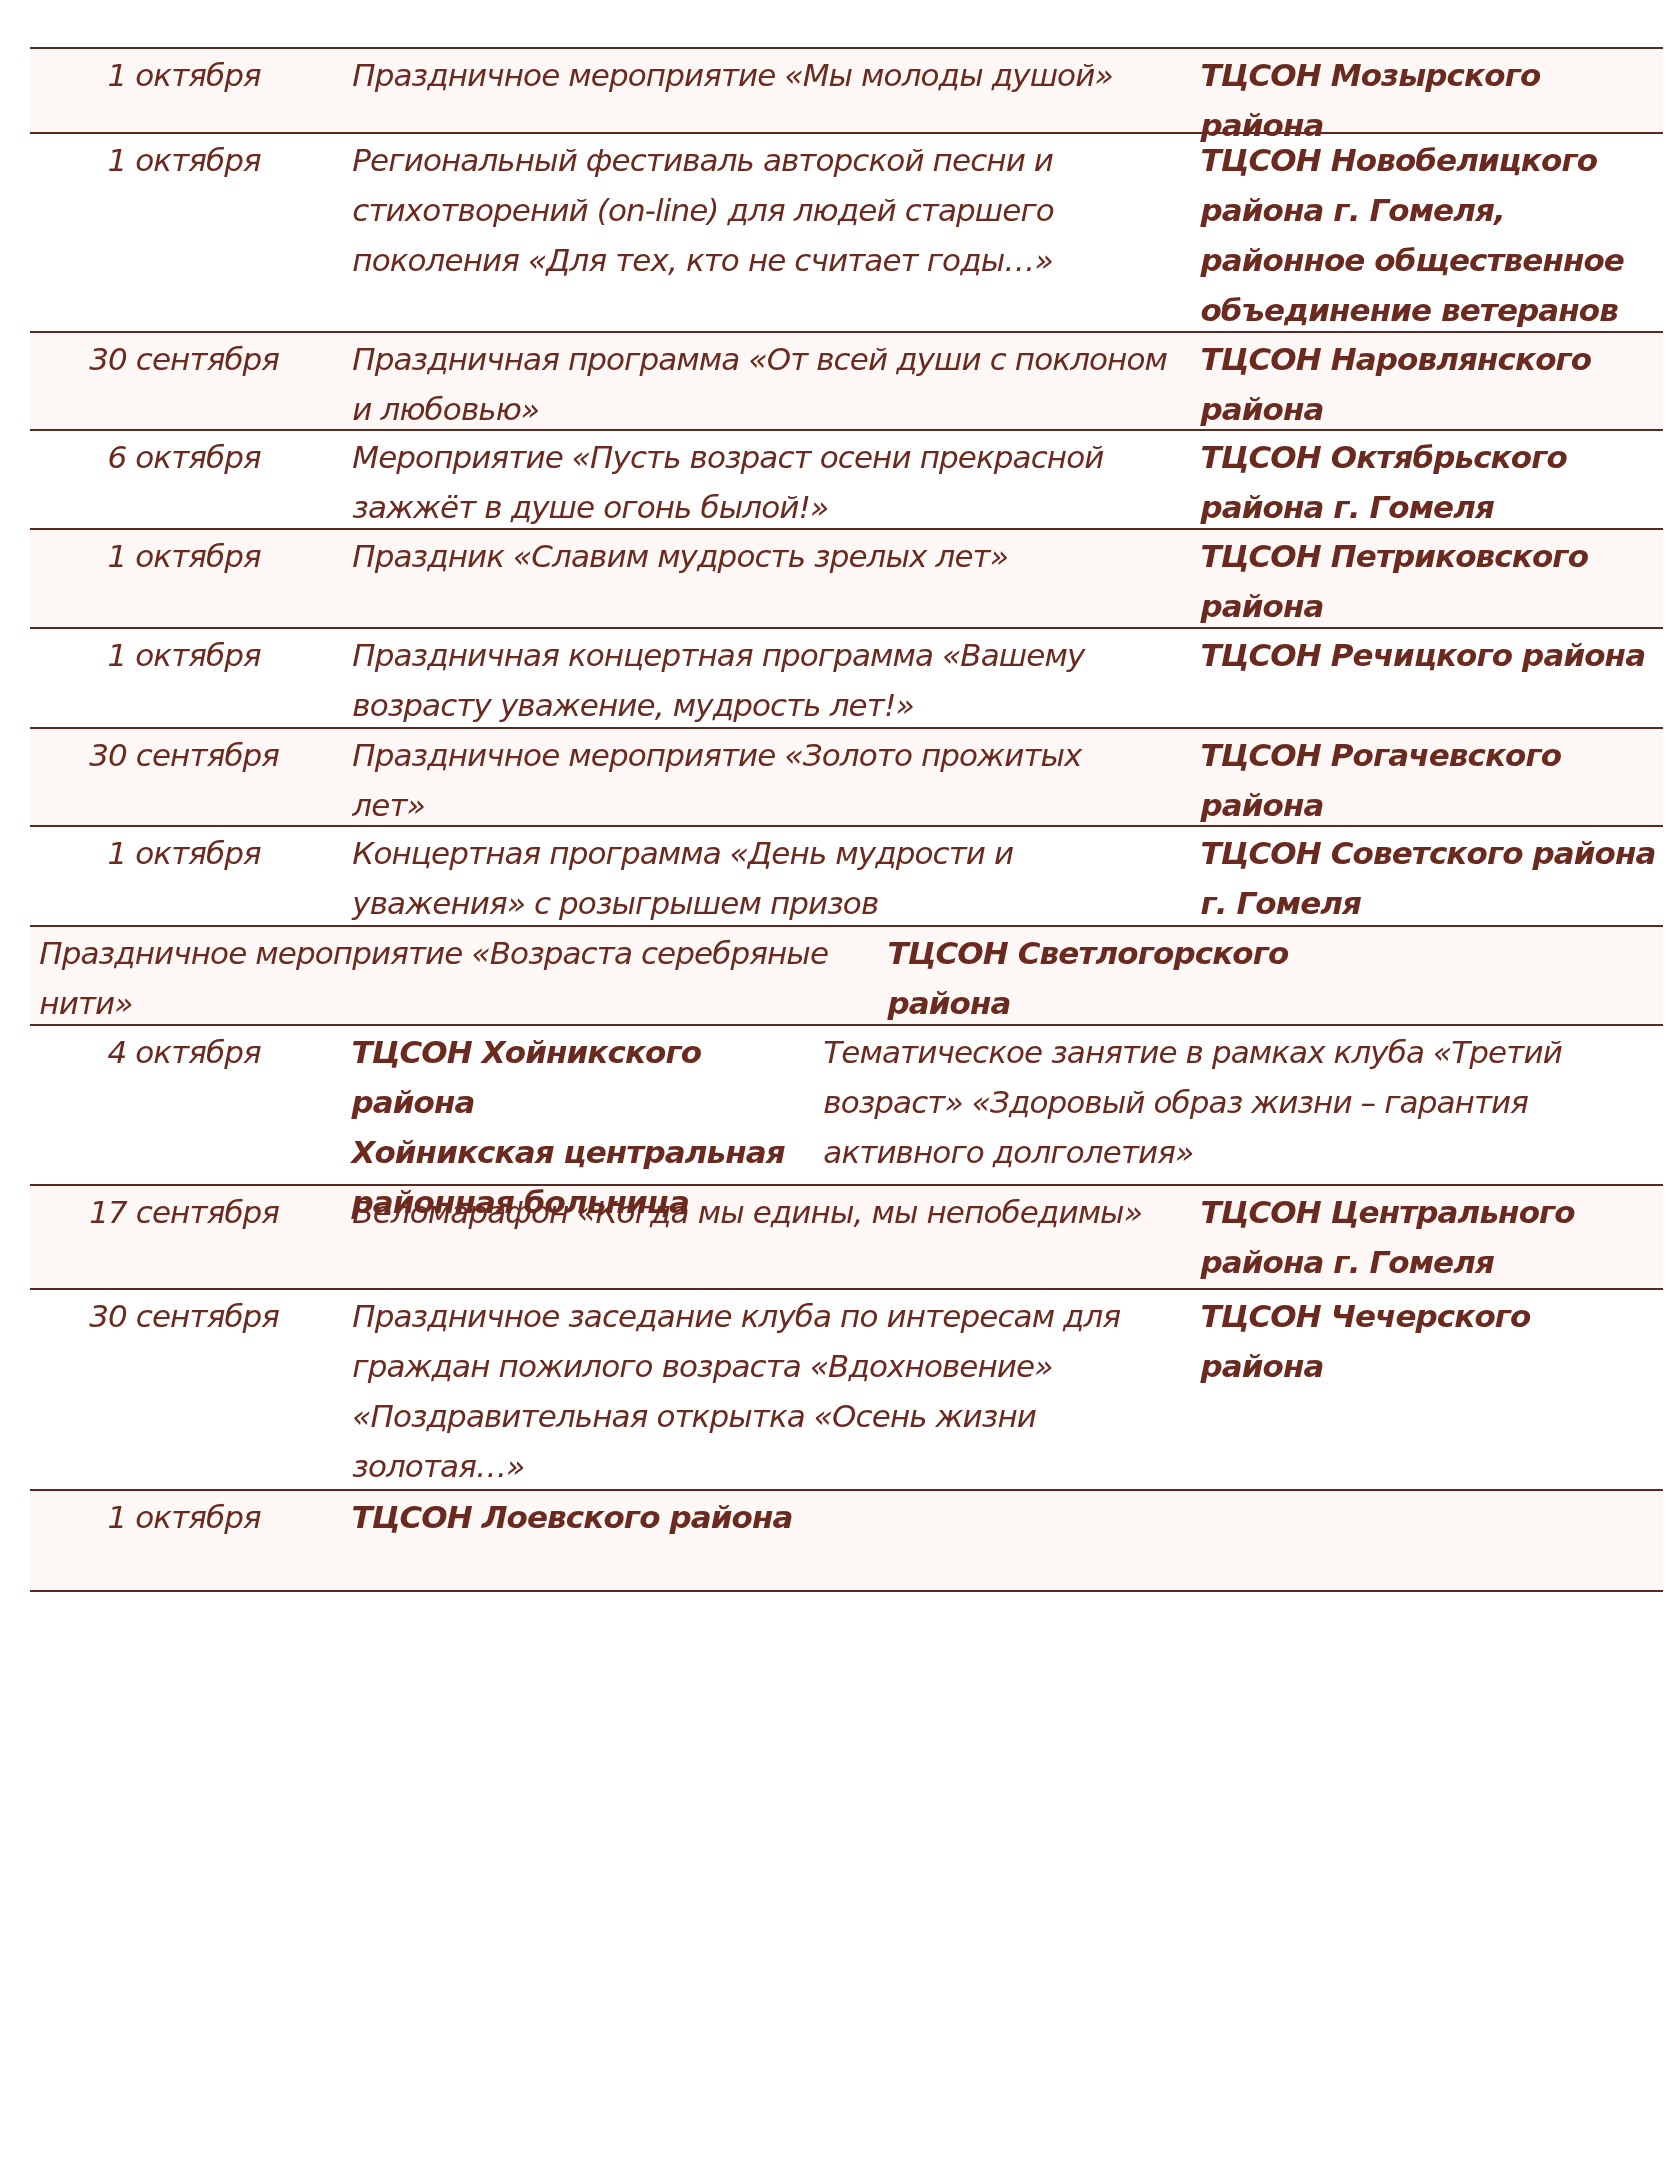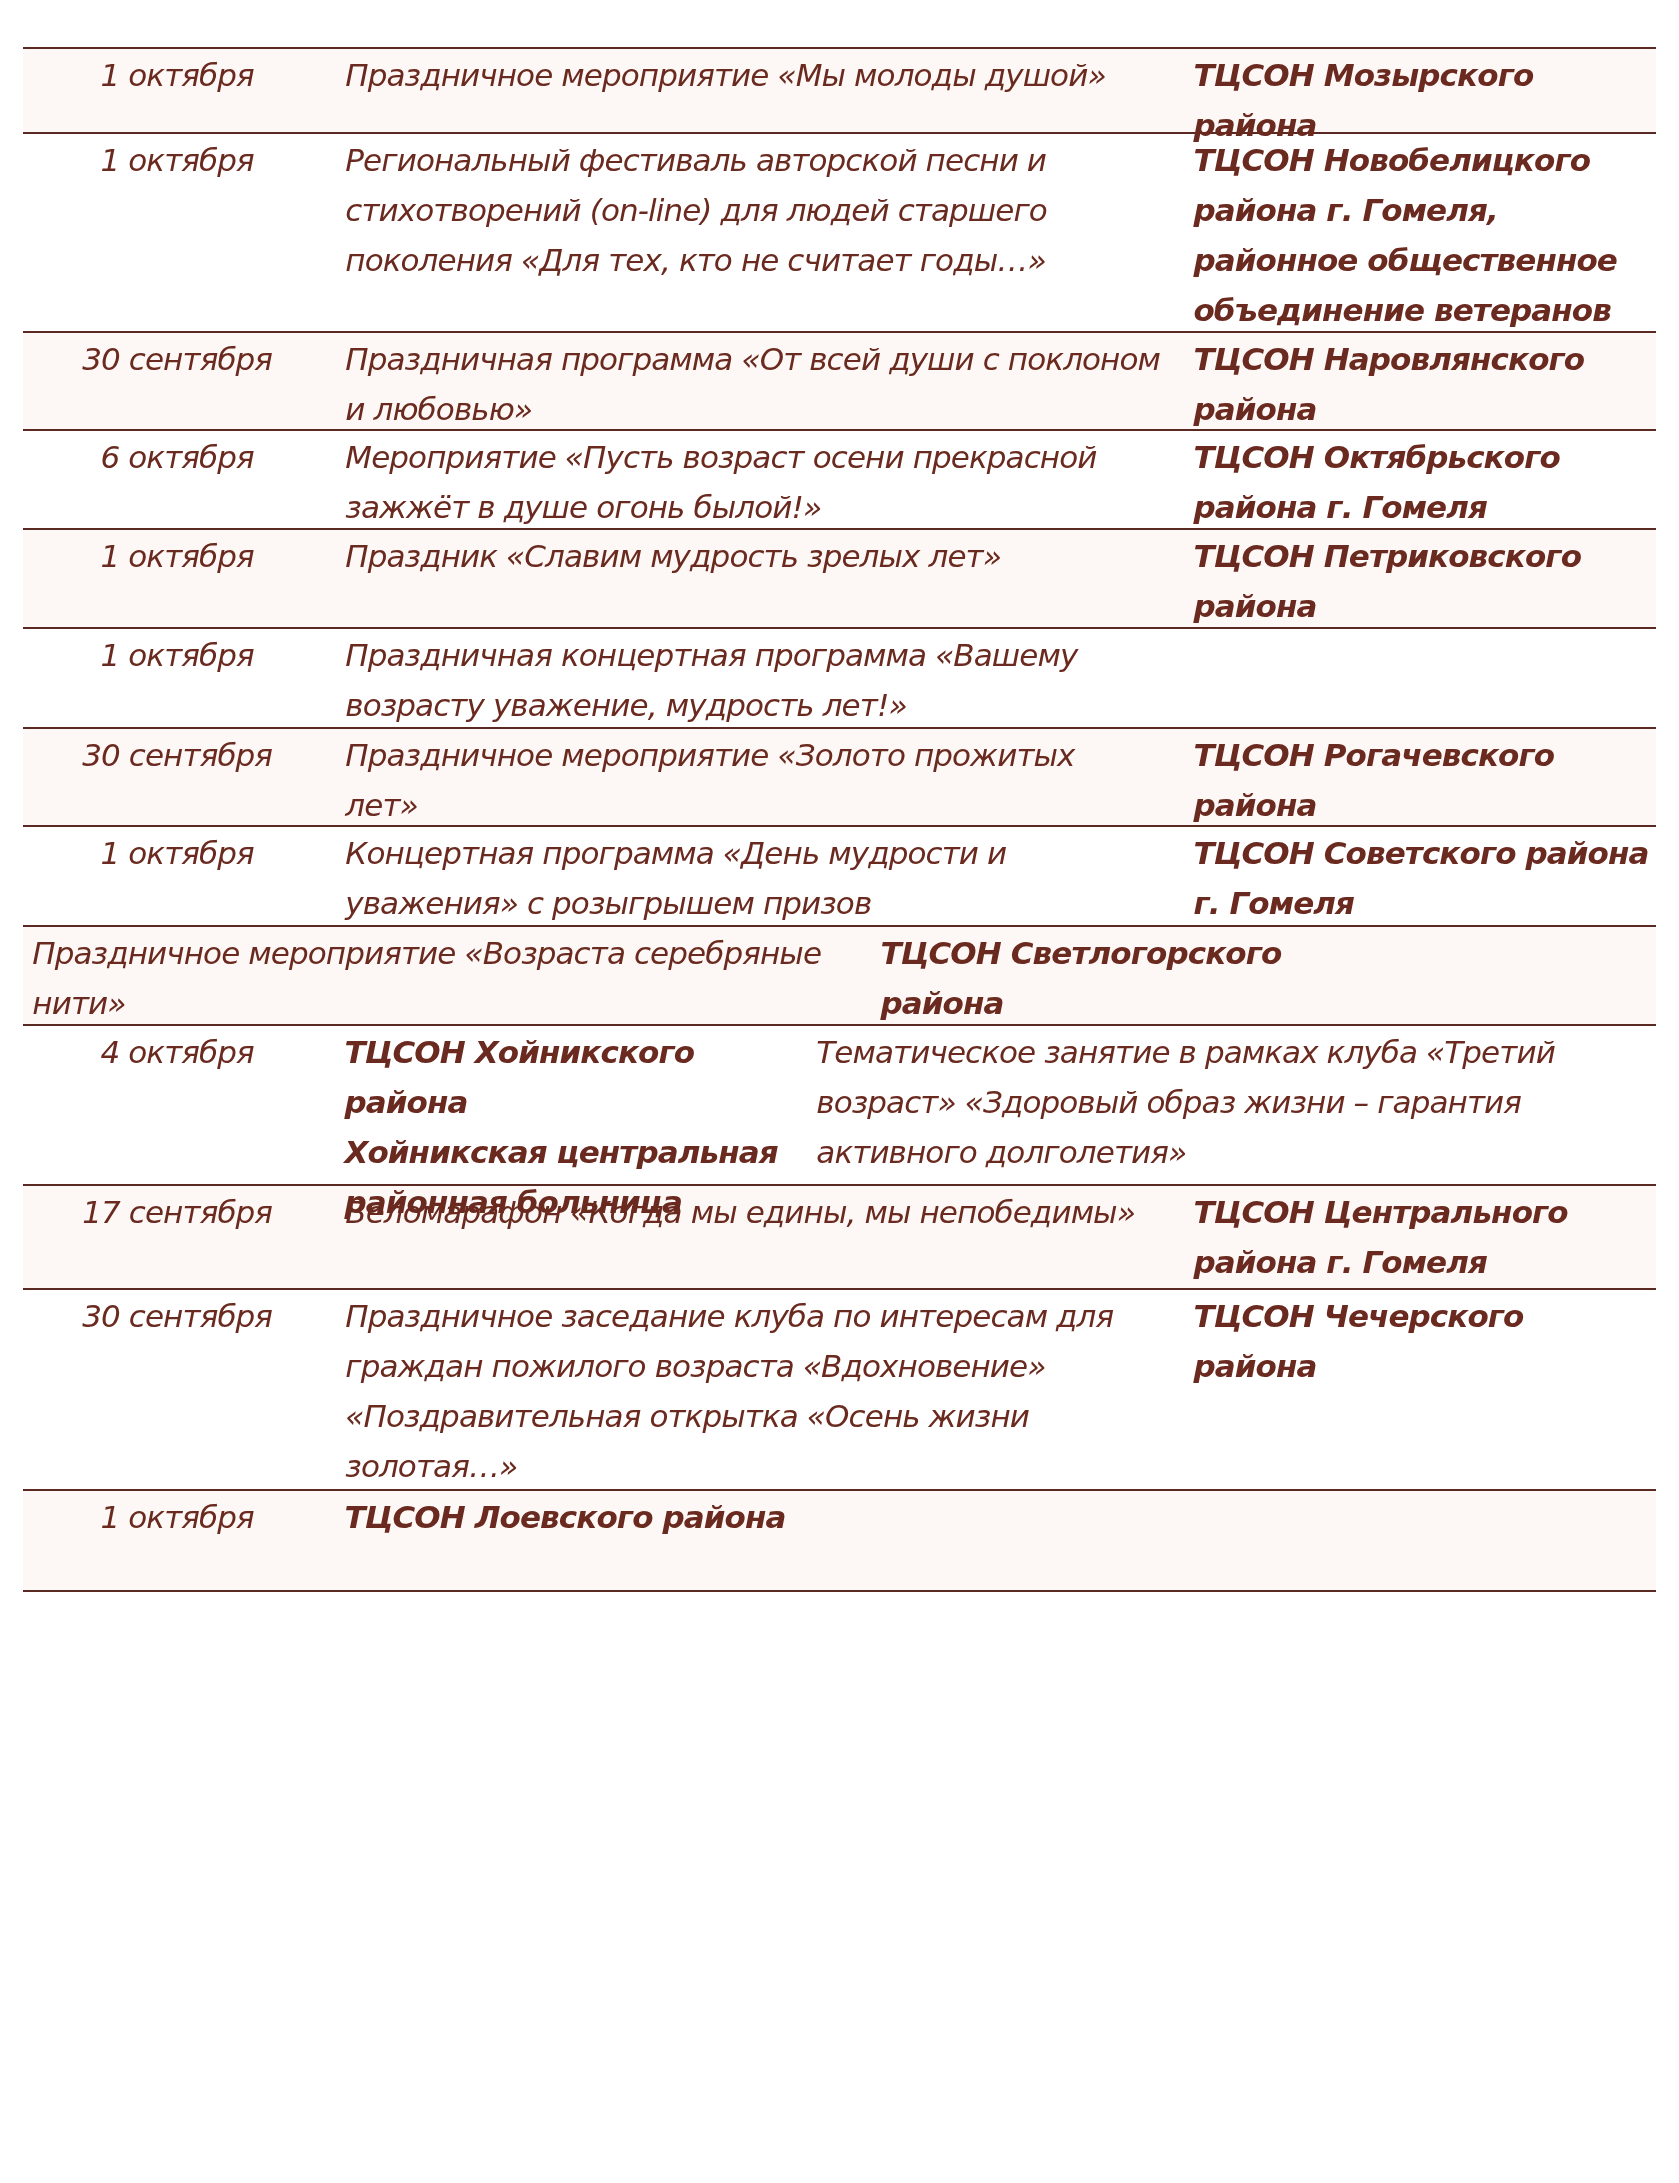--- a/index.html
+++ b/index.html
@@ -10,21 +10,21 @@
     body {
       width: 1680px;
       height: 2183px;
       position: relative;
       overflow: hidden;
       font-family: "DejaVu Sans", sans-serif;
       color: #6b2a1f;
     }
     .table {
       position: absolute;
-      left: 23px;
+      left: 30px;
       top: 47px;
       width: 1633px;
     }
     .row {
       display: flex;
       border-top: 2.3px solid #5a2a22;
       box-sizing: border-box;
     }
     .row.last {
       border-bottom: 2.3px solid #5a2a22;
@@ -92,20 +92,21 @@
   <div class="row shaded" style="height:99px">
     <div class="cell c-date">1 октября</div>
     <div class="cell c-event">Праздник «Славим мудрость зрелых лет»</div>
     <div class="cell c-org">ТЦСОН Петриковского
 района</div>
   </div>
   <div class="row" style="height:100px">
     <div class="cell c-date">1 октября</div>
     <div class="cell c-event">Праздничная концертная программа «Вашему
 возрасту уважение, мудрость лет!»</div>
+    <div class="cell c-org">ТЦСОН Речицкого района</div>
   </div>
   <div class="row shaded" style="height:98px">
     <div class="cell c-date">30 сентября</div>
     <div class="cell c-event">Праздничное мероприятие «Золото прожитых
 лет»</div>
     <div class="cell c-org">ТЦСОН Рогачевского
 района</div>
   </div>
   <div class="row" style="height:100px">
     <div class="cell c-date">1 октября</div>

